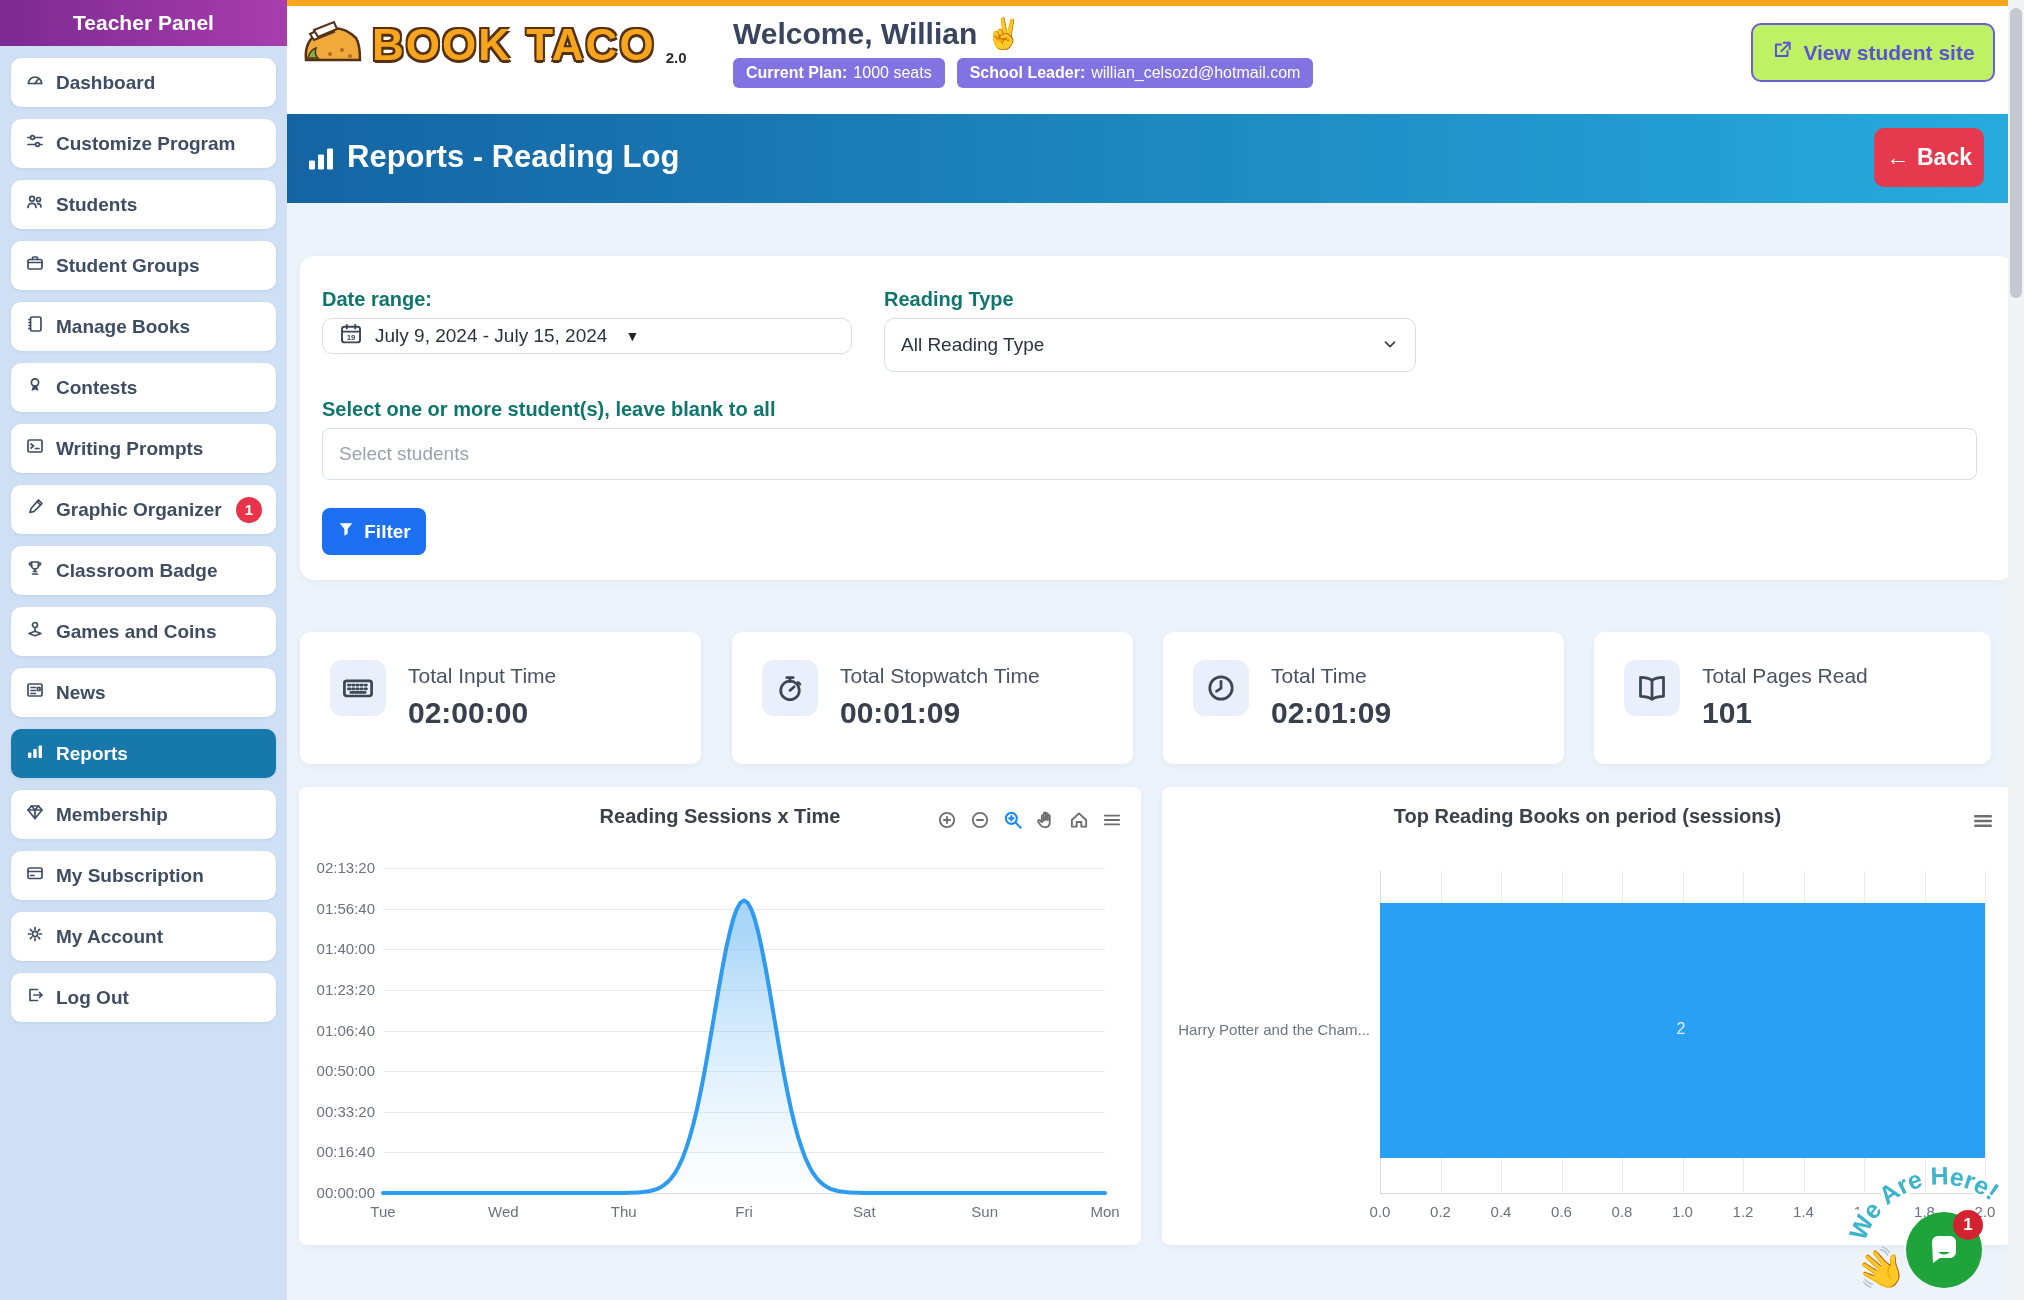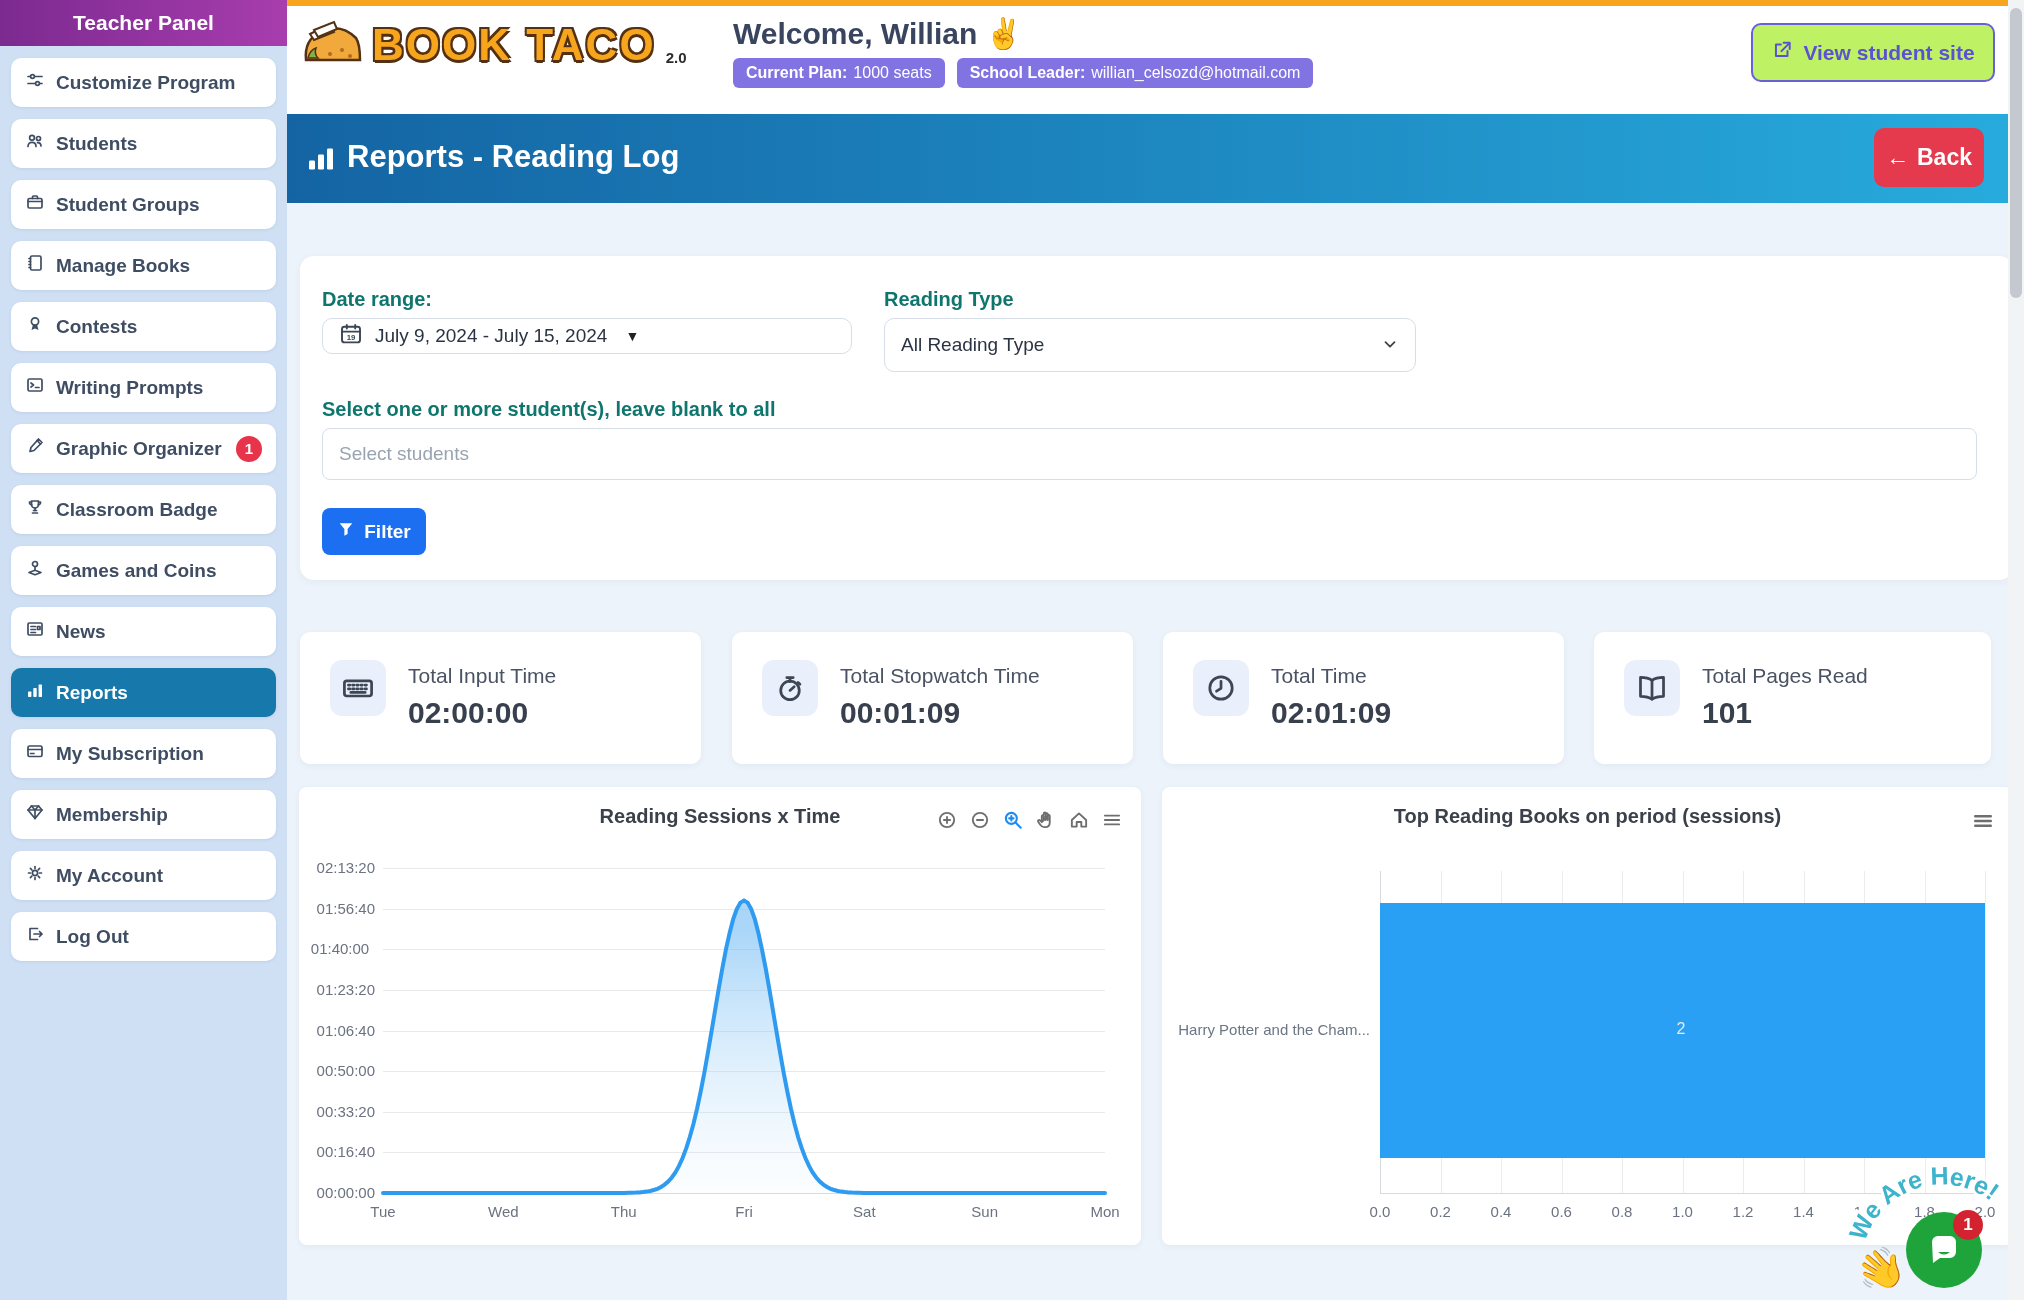--- a/index.html
+++ b/index.html
@@ -72,20 +72,28 @@
   .scroll-thumb { left:2010px; top:8px; width:12px; height:290px; background:#c4c9cf; border-radius:6px; cursor:pointer; }
 </style>
 </head>
 <body>
 
 <div class="abs sidebar">
   <div class="sidebar-header">Teacher Panel</div>
   <div class="sidebar-items" id="sidebar-items">
       <div class="side-item">
         <span><svg width="20" height="20" viewBox="0 0 20 20" fill="none" stroke="#3f4d63" stroke-width="1.7" stroke-linecap="round" stroke-linejoin="round">
+            <path d="M3.5 13.5a6.5 6.5 0 1 1 13 0"></path>
+            <path d="M10 13.5 13 9.5"></path>
+            <path d="M3.5 13.5h13"></path>
+          </svg></span>
+        <span>Dashboard</span>
+      </div>
+      <div class="side-item">
+        <span><svg width="20" height="20" viewBox="0 0 20 20" fill="none" stroke="#3f4d63" stroke-width="1.7" stroke-linecap="round" stroke-linejoin="round">
             <path d="M3 6.5h14M3 13.5h14"></path>
             <circle cx="7.5" cy="6.5" r="1.9" fill="#fff"></circle>
             <circle cx="12.5" cy="13.5" r="1.9" fill="#fff"></circle>
           </svg></span>
         <span>Customize Program</span>
       </div>
       <div class="side-item">
         <span><svg width="20" height="20" viewBox="0 0 20 20" fill="none" stroke="#3f4d63" stroke-width="1.7" stroke-linecap="round" stroke-linejoin="round">
             <circle cx="7" cy="6.8" r="2.4"></circle>
             <circle cx="13.5" cy="7.5" r="2"></circle>
@@ -160,32 +168,32 @@
       <div class="side-item active">
         <span><svg width="20" height="20" viewBox="0 0 20 20">
             <rect x="3" y="11.5" width="3.4" height="5.5" rx="0.7" fill="#fff"></rect>
             <rect x="8.3" y="8" width="3.4" height="9" rx="0.7" fill="#fff"></rect>
             <rect x="13.6" y="4.5" width="3.4" height="12.5" rx="0.7" fill="#fff"></rect>
           </svg></span>
         <span>Reports</span>
       </div>
       <div class="side-item">
         <span><svg width="20" height="20" viewBox="0 0 20 20" fill="none" stroke="#3f4d63" stroke-width="1.7" stroke-linecap="round" stroke-linejoin="round">
+            <path d="M6.5 4h7L17 8l-7 8.5L3 8z"></path>
+            <path d="M3 8h14M6.5 4 10 8l3.5-4M10 8v8.5"></path>
+          </svg></span>
+        <span>Membership</span>
+      </div>
+      <div class="side-item">
+        <span><svg width="20" height="20" viewBox="0 0 20 20" fill="none" stroke="#3f4d63" stroke-width="1.7" stroke-linecap="round" stroke-linejoin="round">
             <rect x="3" y="5" width="14" height="10.5" rx="1.5"></rect>
             <path d="M3 8.5h14"></path>
             <path d="M5.5 12.5h3.5"></path>
           </svg></span>
         <span>My Subscription</span>
-      </div>
-      <div class="side-item">
-        <span><svg width="20" height="20" viewBox="0 0 20 20" fill="none" stroke="#3f4d63" stroke-width="1.7" stroke-linecap="round" stroke-linejoin="round">
-            <path d="M6.5 4h7L17 8l-7 8.5L3 8z"></path>
-            <path d="M3 8h14M6.5 4 10 8l3.5-4M10 8v8.5"></path>
-          </svg></span>
-        <span>Membership</span>
       </div>
       <div class="side-item">
         <span><svg width="20" height="20" viewBox="0 0 20 20" fill="none" stroke="#3f4d63" stroke-width="1.7" stroke-linecap="round" stroke-linejoin="round">
             <circle cx="10" cy="10" r="2.6"></circle>
             <path d="M10 3.5v2M10 14.5v2M3.5 10h2M14.5 10h2M5.4 5.4l1.4 1.4M13.2 13.2l1.4 1.4M14.6 5.4l-1.4 1.4M6.8 13.2l-1.4 1.4"></path>
           </svg></span>
         <span>My Account</span>
       </div>
       <div class="side-item">
         <span><svg width="20" height="20" viewBox="0 0 20 20" fill="none" stroke="#3f4d63" stroke-width="1.7" stroke-linecap="round" stroke-linejoin="round">
@@ -369,21 +377,21 @@
         <svg width="22" height="22" viewBox="0 0 20 20" fill="none" stroke="#6e6e6e" stroke-width="1.7" stroke-linecap="round" stroke-linejoin="round">
           <path d="M3.5 6h13M3.5 10h13M3.5 14h13"></path>
         </svg>
       </span>
     </div>
   <div id="chart1-plot">
       <div class="tick-label" style="left:6px; top:72px; width:70px; text-align:right;">02:13:20</div>
       <div class="gridline-h" style="left:84px; top:81px; width:722px;"></div>
       <div class="tick-label" style="left:6px; top:112.625px; width:70px; text-align:right;">01:56:40</div>
       <div class="gridline-h" style="left:84px; top:121.625px; width:722px;"></div>
-      <div class="tick-label" style="left:6px; top:153.25px; width:70px; text-align:center;">01:40:00</div>
+      <div class="tick-label" style="left:6px; top:153.25px; width:70px; text-align:right;">01:40:00</div>
       <div class="gridline-h" style="left:84px; top:162.25px; width:722px;"></div>
       <div class="tick-label" style="left:6px; top:193.875px; width:70px; text-align:right;">01:23:20</div>
       <div class="gridline-h" style="left:84px; top:202.875px; width:722px;"></div>
       <div class="tick-label" style="left:6px; top:234.5px; width:70px; text-align:right;">01:06:40</div>
       <div class="gridline-h" style="left:84px; top:243.5px; width:722px;"></div>
       <div class="tick-label" style="left:6px; top:275.125px; width:70px; text-align:right;">00:50:00</div>
       <div class="gridline-h" style="left:84px; top:284.125px; width:722px;"></div>
       <div class="tick-label" style="left:6px; top:315.75px; width:70px; text-align:right;">00:33:20</div>
       <div class="gridline-h" style="left:84px; top:324.75px; width:722px;"></div>
       <div class="tick-label" style="left:6px; top:356.375px; width:70px; text-align:right;">00:16:40</div>

